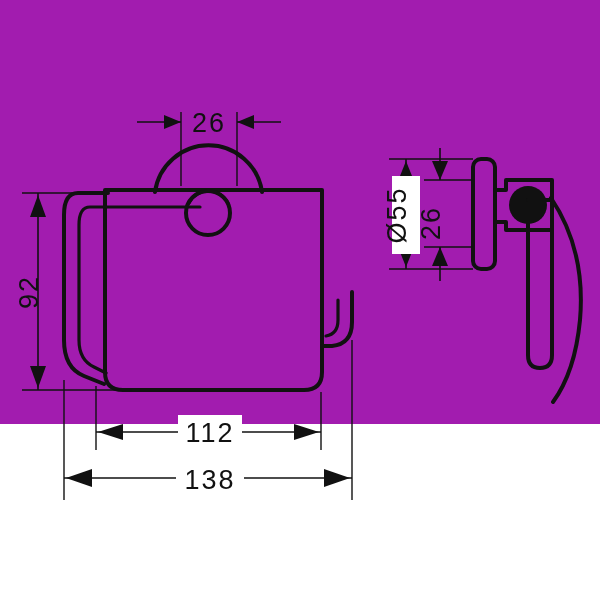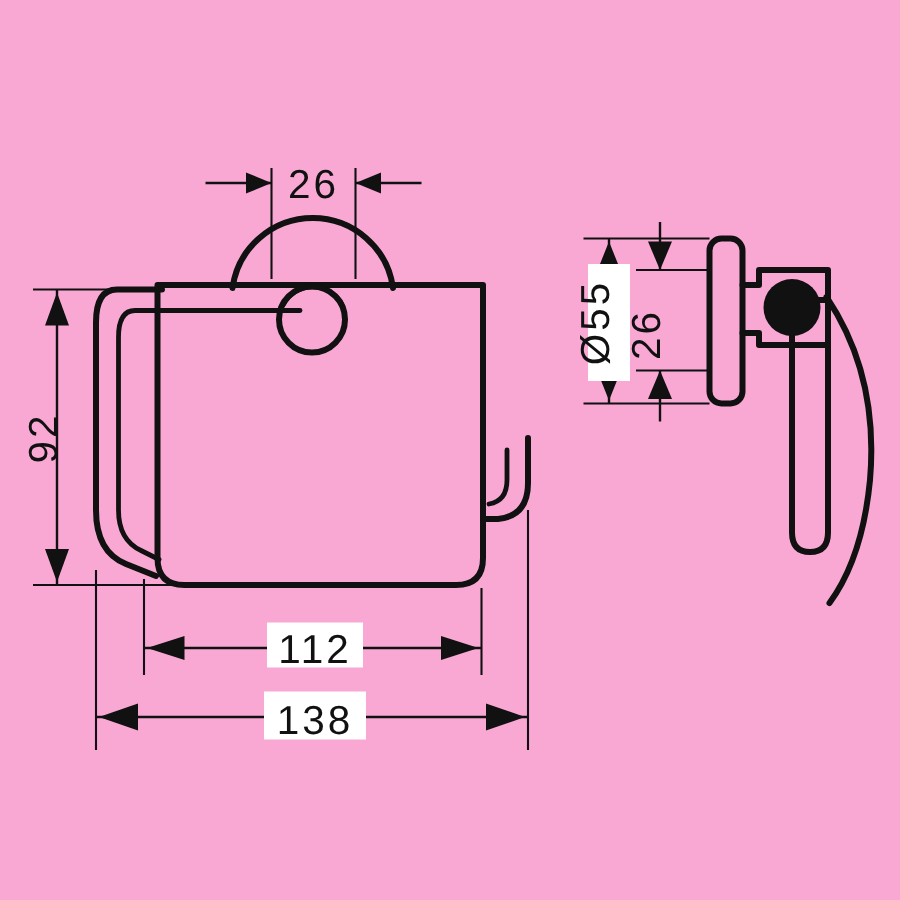--- a/index.html
+++ b/index.html
@@ -9,22 +9,22 @@
   }
   body {
     width: 600px;
     height: 600px;
     font-family: "Liberation Sans", sans-serif;
     overflow: hidden;
   }
   #drawing-canvas {
     position: relative;
     width: 600px;
-    height: 600px;
-    background: #f9a8d4;
+    height: 424px;
+    background: #a21caf;
   }
   svg#technical-drawing {
     display: block;
     width: 600px;
     height: 600px;
   }
   .part-line {
     fill: none;
     stroke: #111111;
     stroke-width: 4;

